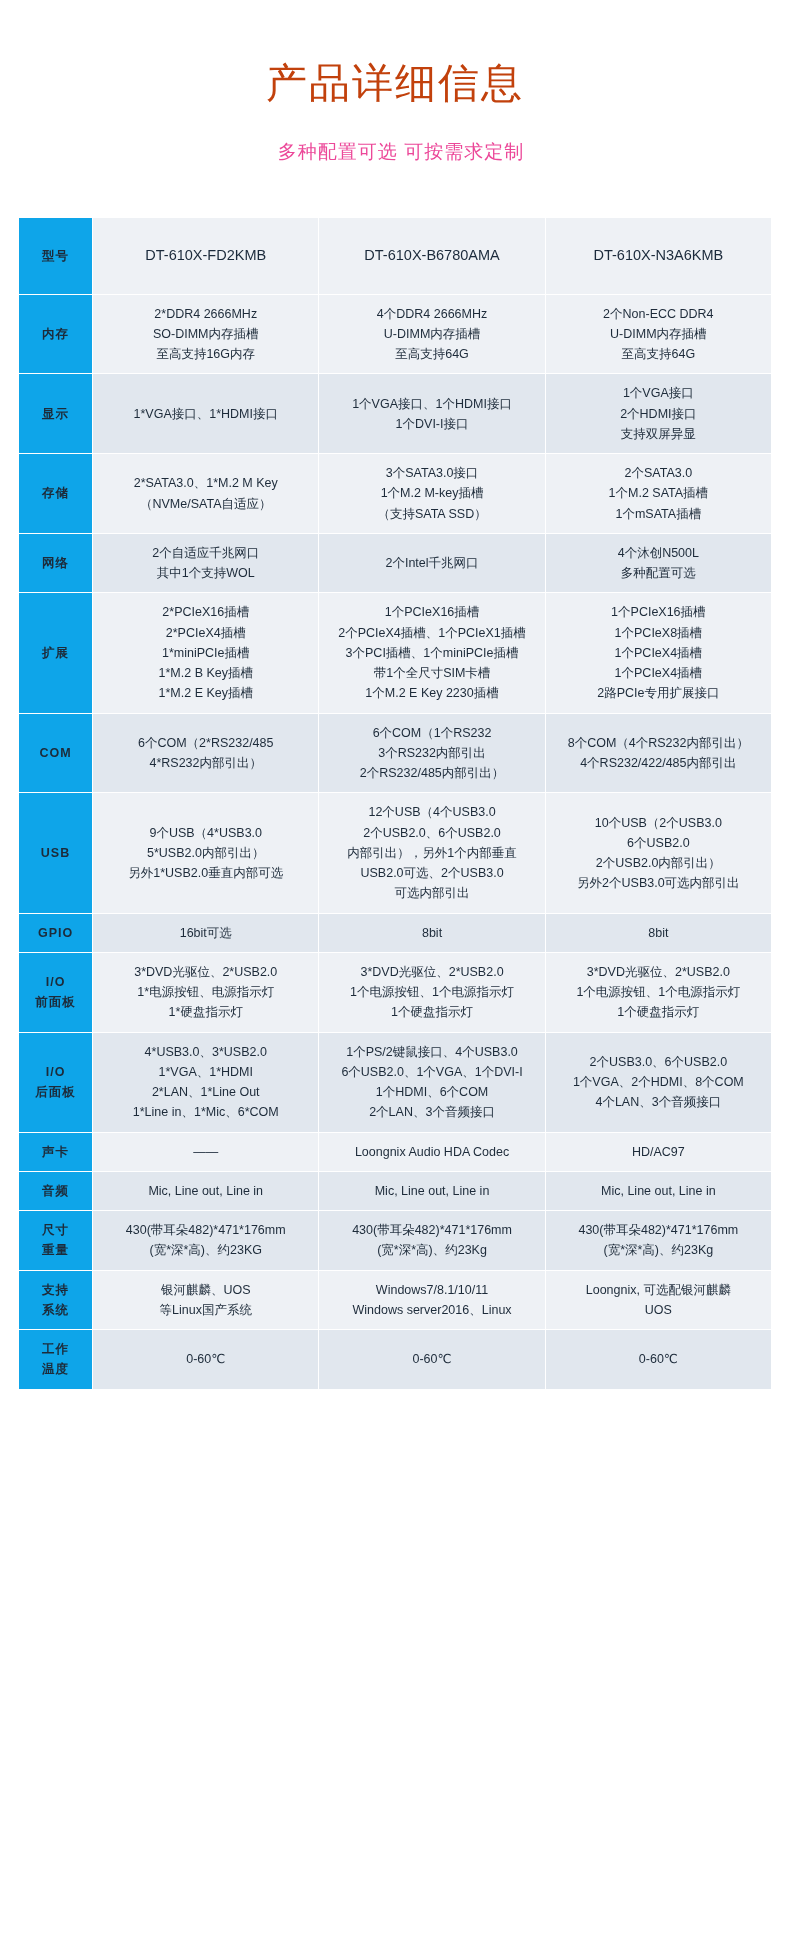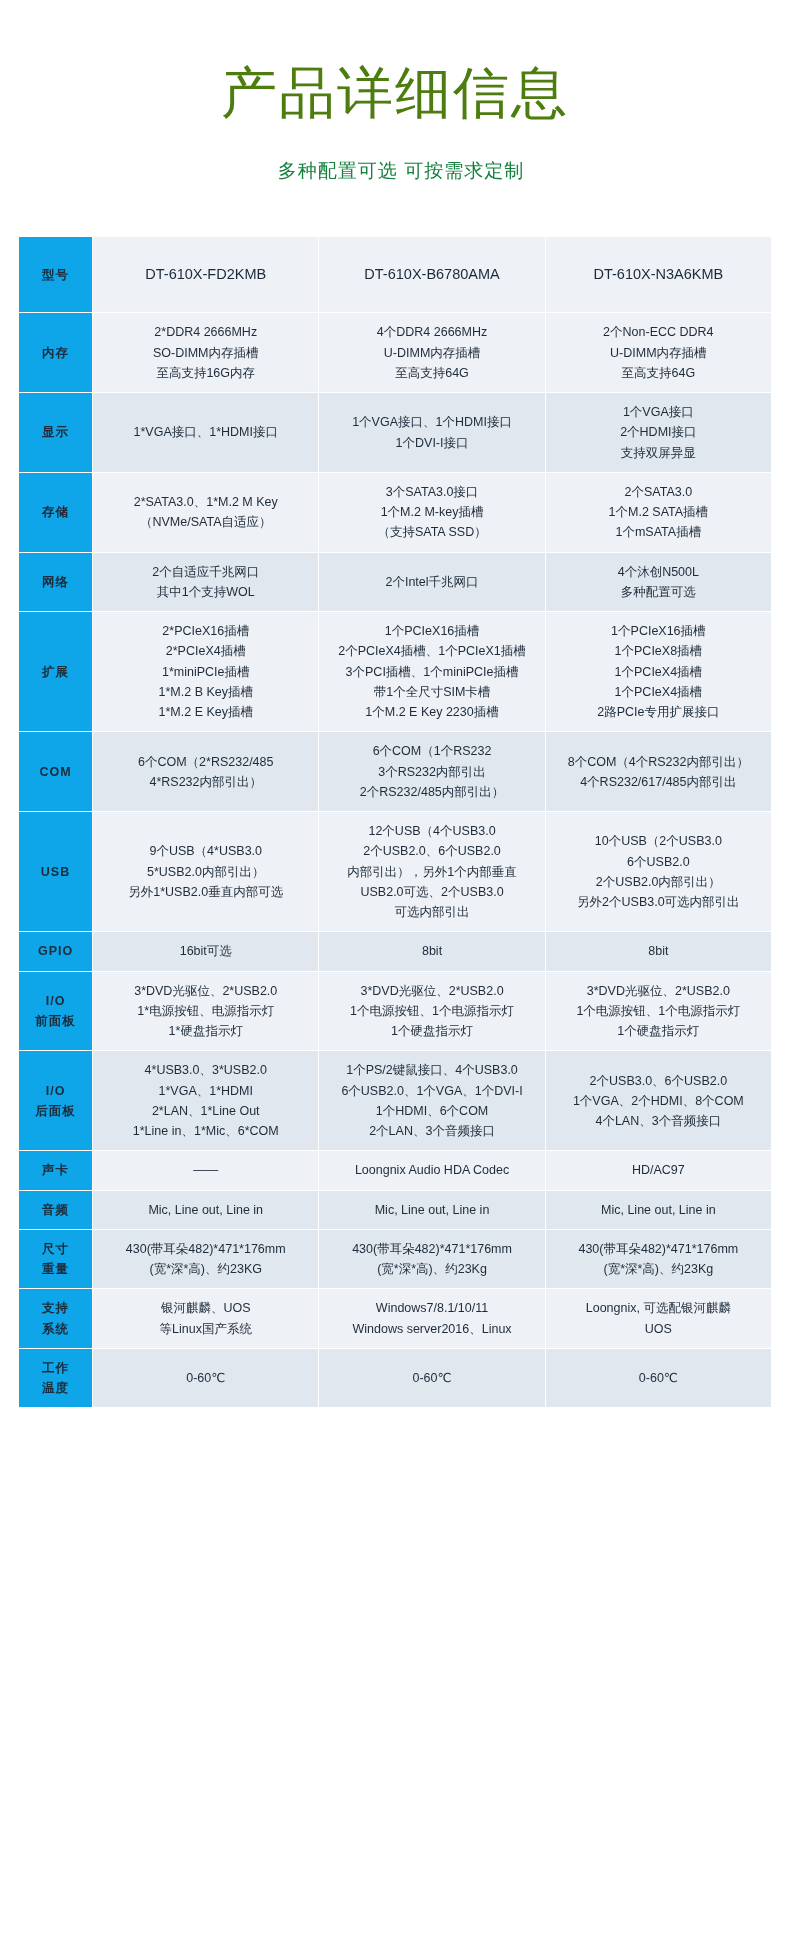--- a/index.html
+++ b/index.html
@@ -14,30 +14,30 @@
     width: 790px;
     min-height: 1949px;
     background: #ffffff;
     position: relative;
   }
   .header {
     text-align: center;
     padding-top: 58px;
   }
   .title {
-    font-size: 56px;
+    font-size: 41px;
     letter-spacing: 2px;
-    color: #4d7c0f;
+    color: #c2410c;
     font-weight: 400;
     margin: 0;
     line-height: 1.25;
   }
   .subtitle {
     font-size: 19px;
-    color: #15803d;
+    color: #ec4899;
     margin: 30px 0 0 12px;
     font-weight: 400;
     letter-spacing: 1px;
   }
   .table-wrap {
     margin: 52px 18px 0 18px;
   }
   table.spec {
     border-collapse: collapse;
     width: 754px;
@@ -153,21 +153,21 @@
 2路PCIe专用扩展接口</td>
           </tr>
           <tr class="band-b">
             <td class="rowlabel linebreaks">COM</td>
             <td class="cell linebreaks">6个COM（2*RS232/485
 4*RS232内部引出）</td>
             <td class="cell linebreaks">6个COM（1个RS232
 3个RS232内部引出
 2个RS232/485内部引出）</td>
             <td class="cell linebreaks">8个COM（4个RS232内部引出）
-4个RS232/617/485内部引出</td>
+4个RS232/422/485内部引出</td>
           </tr>
           <tr class="band-a">
             <td class="rowlabel linebreaks">USB</td>
             <td class="cell linebreaks">9个USB（4*USB3.0
 5*USB2.0内部引出）
 另外1*USB2.0垂直内部可选</td>
             <td class="cell linebreaks">12个USB（4个USB3.0
 2个USB2.0、6个USB2.0
 内部引出），另外1个内部垂直
 USB2.0可选、2个USB3.0

